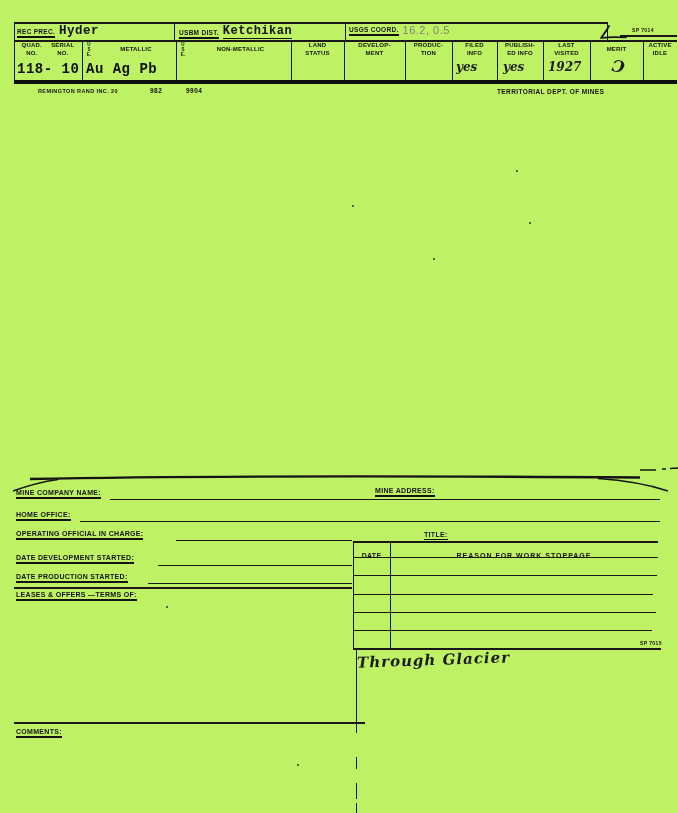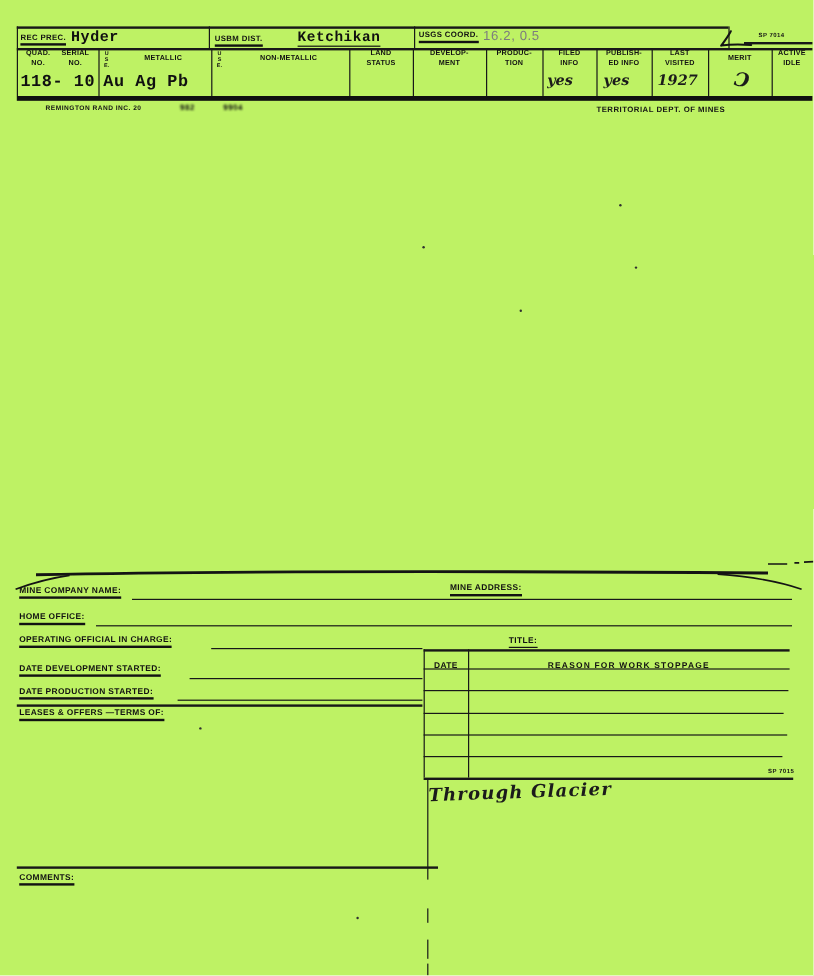--- a/index.html
+++ b/index.html
@@ -31,21 +31,21 @@
     <div class="rule" style="left:160px; top:0; width:1px; height:18px;"></div>
     <div class="rule" style="left:331px; top:0; width:1px; height:18px;"></div>
     <div class="rule" style="left:593px; top:0; width:1px; height:18px;"></div>
 
     <div class="cellflex" style="left:3px; top:2px;">
       <span class="lbl lbl-u" style="font-size:6.5px;">REC PREC.</span>
       <span class="typed" style="font-size:12.5px;">Hyder</span>
     </div>
     <div class="cellflex" style="left:165px; top:2px;">
       <span class="lbl lbl-u" style="font-size:6.5px;">USBM DIST.</span>
-      <span class="typed" style="font-size:12px; border-bottom:1.5px solid #121212;margin-left:25px;">Ketchikan</span>
+      <span class="typed" style="font-size:12px; border-bottom:1.5px solid #121212;">Ketchikan</span>
     </div>
     <div class="cellflex" style="left:335px; top:2px;">
       <span class="lbl lbl-u" style="font-size:6.5px;">USGS COORD.</span>
       <span style="font-size:11px; color:#7d7d7d; letter-spacing:.5px;">16.2, 0.5</span>
     </div>
 
     <svg class="abs" style="left:584px; top:3px;" width="30" height="15" viewBox="0 0 30 15">
       <path d="M11 1 C 9 5, 6 9, 3 13 M3 13 C 10 12, 19 12, 28 12.5" fill="none" stroke="#141414" stroke-width="1.7" stroke-linecap="round"></path>
     </svg>
     <span class="abs tiny" style="left:618px; top:5px; font-size:5px;">SP 7014</span>

